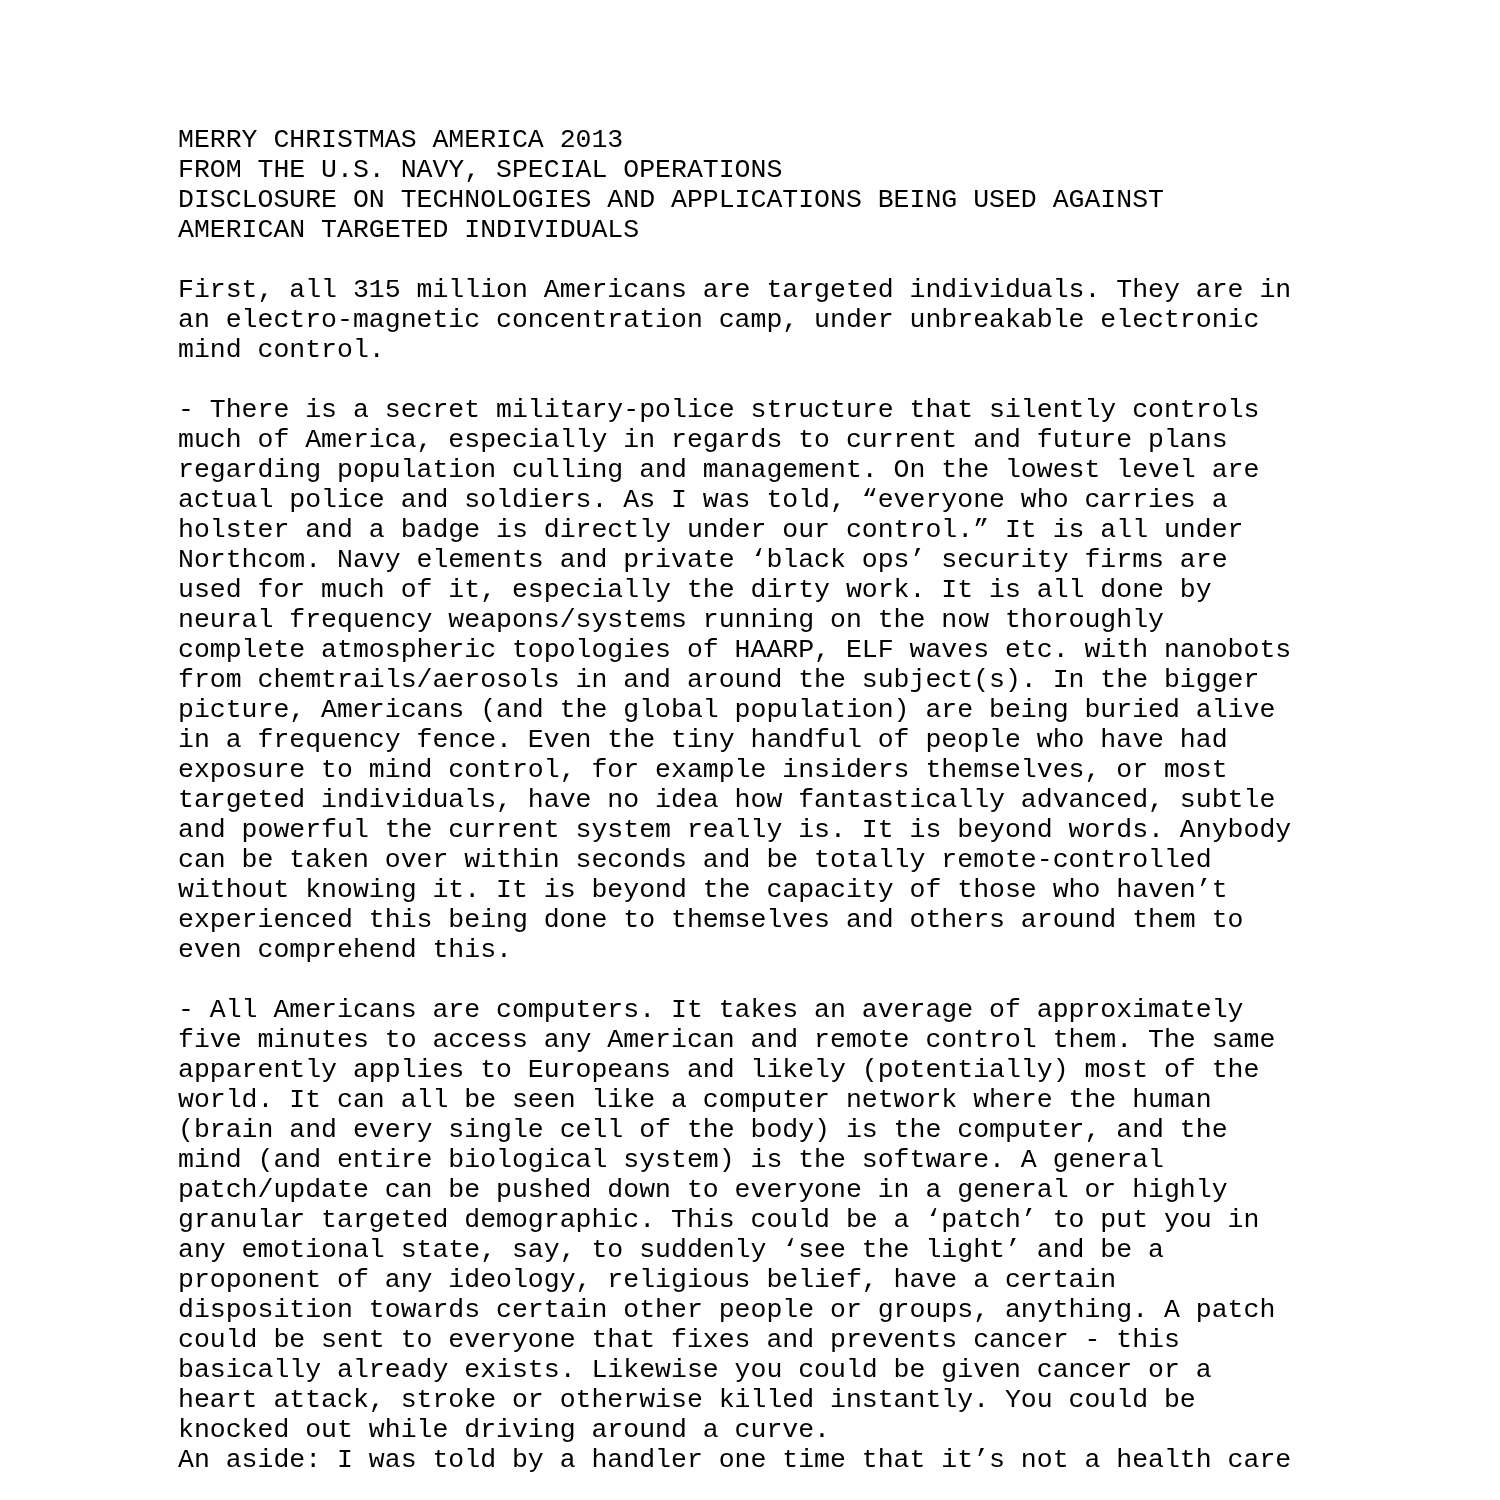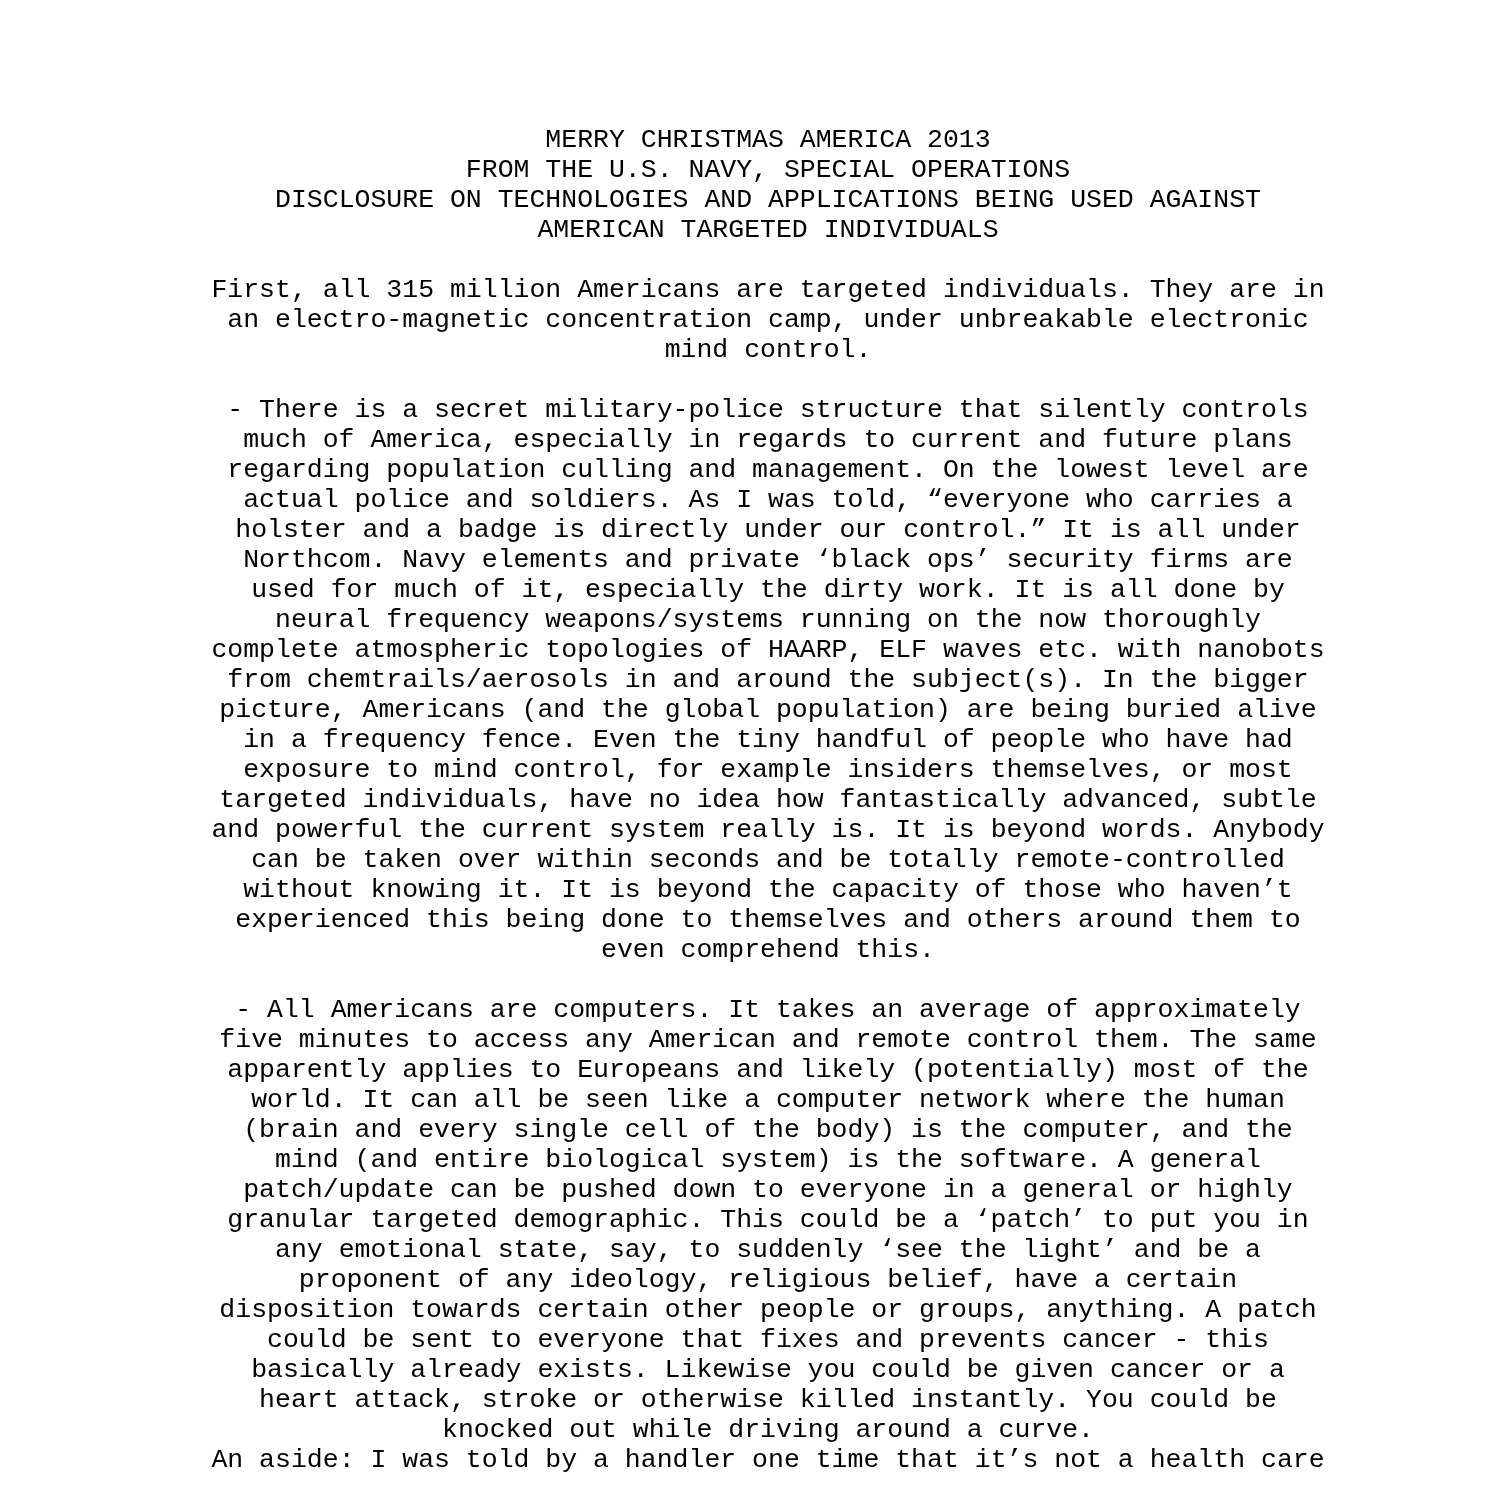--- a/index.html
+++ b/index.html
@@ -13,21 +13,20 @@
     overflow: hidden;
     position: relative;
   }
   .page {
     position: absolute;
     top: 0;
     left: 0;
     width: 1500px;
     height: 1500px;
     background: #ffffff;
-    text-align: center;
   }
   .doc-text {
     position: absolute;
     left: 178px;
     top: 125px;
     width: 1180px;
     font-family: "Liberation Mono", "DejaVu Sans Mono", monospace;
     font-size: 26.5px;
     line-height: 30px;
     color: #000000;

